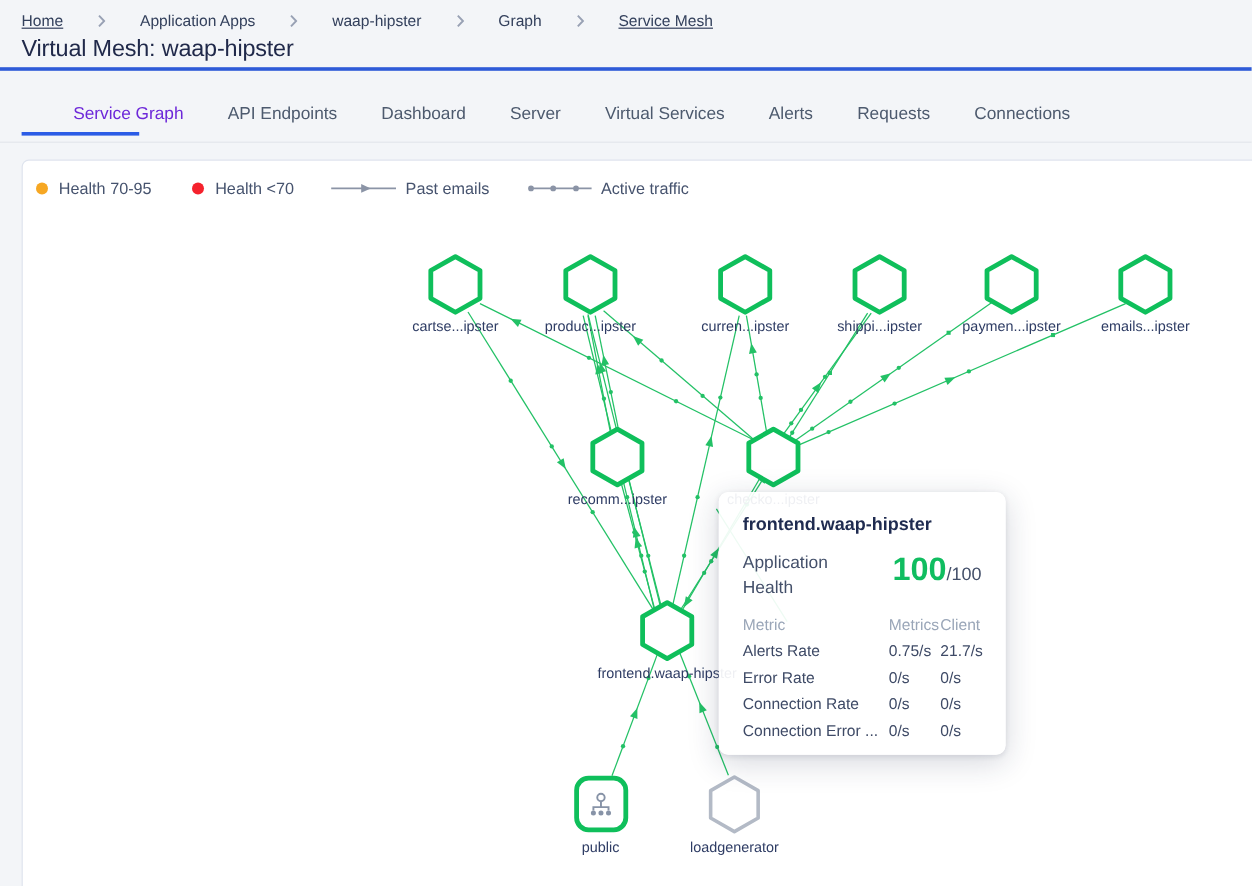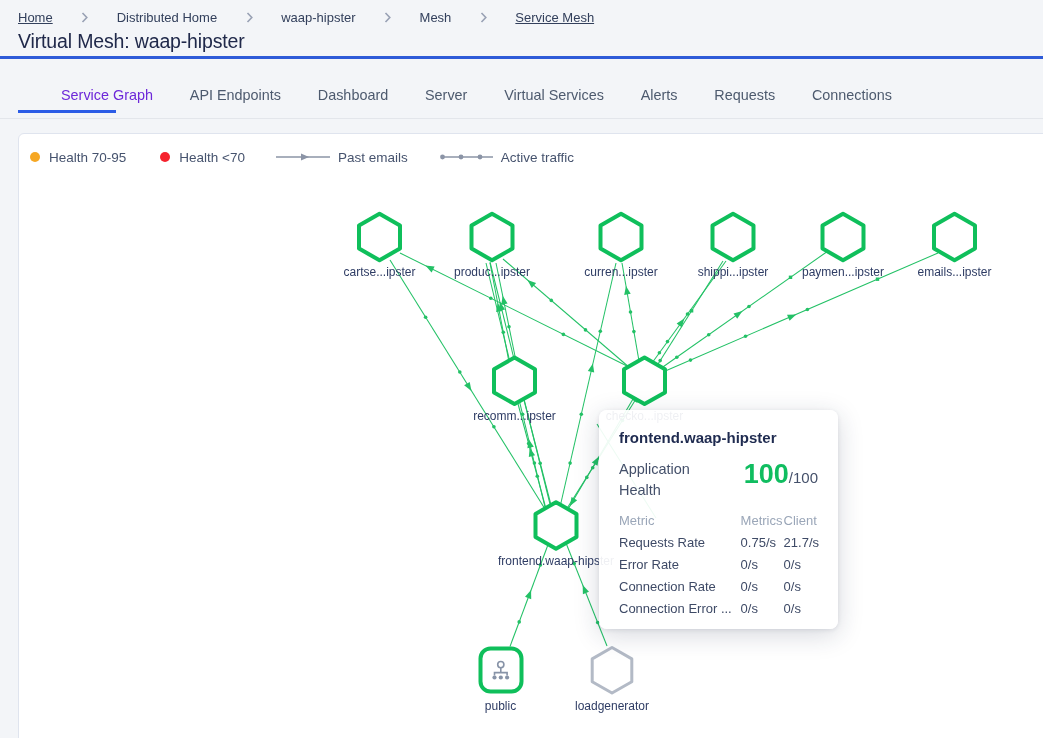--- a/index.html
+++ b/index.html
@@ -36,29 +36,29 @@
 .tip th, .tip td { padding:0; height:21.8px; vertical-align:middle; }
 .tip td.c2, .tip th.c2 { width:43px; }
 .tip td.c1, .tip th.c1 { width:123px; }
 </style></head>
 <body>
 <div class="crumbs">
     <span class="u">Home</span>
     <svg class="sep" width="7" height="11" viewBox="0 0 7 11">
       <path d="M1.5 1 L5.8 5.5 L1.5 10" fill="none" stroke="#98a1b4" stroke-width="1.6"></path>
     </svg>
-    <span>Distributed Home</span>
+    <span>Application Apps</span>
     <svg class="sep" width="7" height="11" viewBox="0 0 7 11">
       <path d="M1.5 1 L5.8 5.5 L1.5 10" fill="none" stroke="#98a1b4" stroke-width="1.6"></path>
     </svg>
     <span>waap-hipster</span>
     <svg class="sep" width="7" height="11" viewBox="0 0 7 11">
       <path d="M1.5 1 L5.8 5.5 L1.5 10" fill="none" stroke="#98a1b4" stroke-width="1.6"></path>
     </svg>
-    <span>Mesh</span>
+    <span>Graph</span>
     <svg class="sep" width="7" height="11" viewBox="0 0 7 11">
       <path d="M1.5 1 L5.8 5.5 L1.5 10" fill="none" stroke="#98a1b4" stroke-width="1.6"></path>
     </svg>
     <span class="u">Service Mesh</span>
   </div>
 <div class="title">Virtual Mesh: waap-hipster</div>
 <div class="bluebar"></div>
 <div class="tabs">
     <div class="act">Service Graph</div>
     <div>API Endpoints</div>
@@ -206,21 +206,21 @@
       <div class="scorewrap"><span class="score">100</span><span class="outof">/100</span></div>
     </div>
  <table>
   <tbody>
         <tr>
           <th class="c1">Metric</th>
           <th class="c2">Metrics</th>
           <th>Client</th>
         </tr>
   <tr>
-          <td class="c1">Requests Rate</td>
+          <td class="c1">Alerts Rate</td>
           <td class="c2">0.75/s</td>
           <td>21.7/s</td>
         </tr>
   <tr>
           <td class="c1">Error Rate</td>
           <td class="c2">0/s</td>
           <td>0/s</td>
         </tr>
   <tr>
           <td class="c1">Connection Rate</td>

